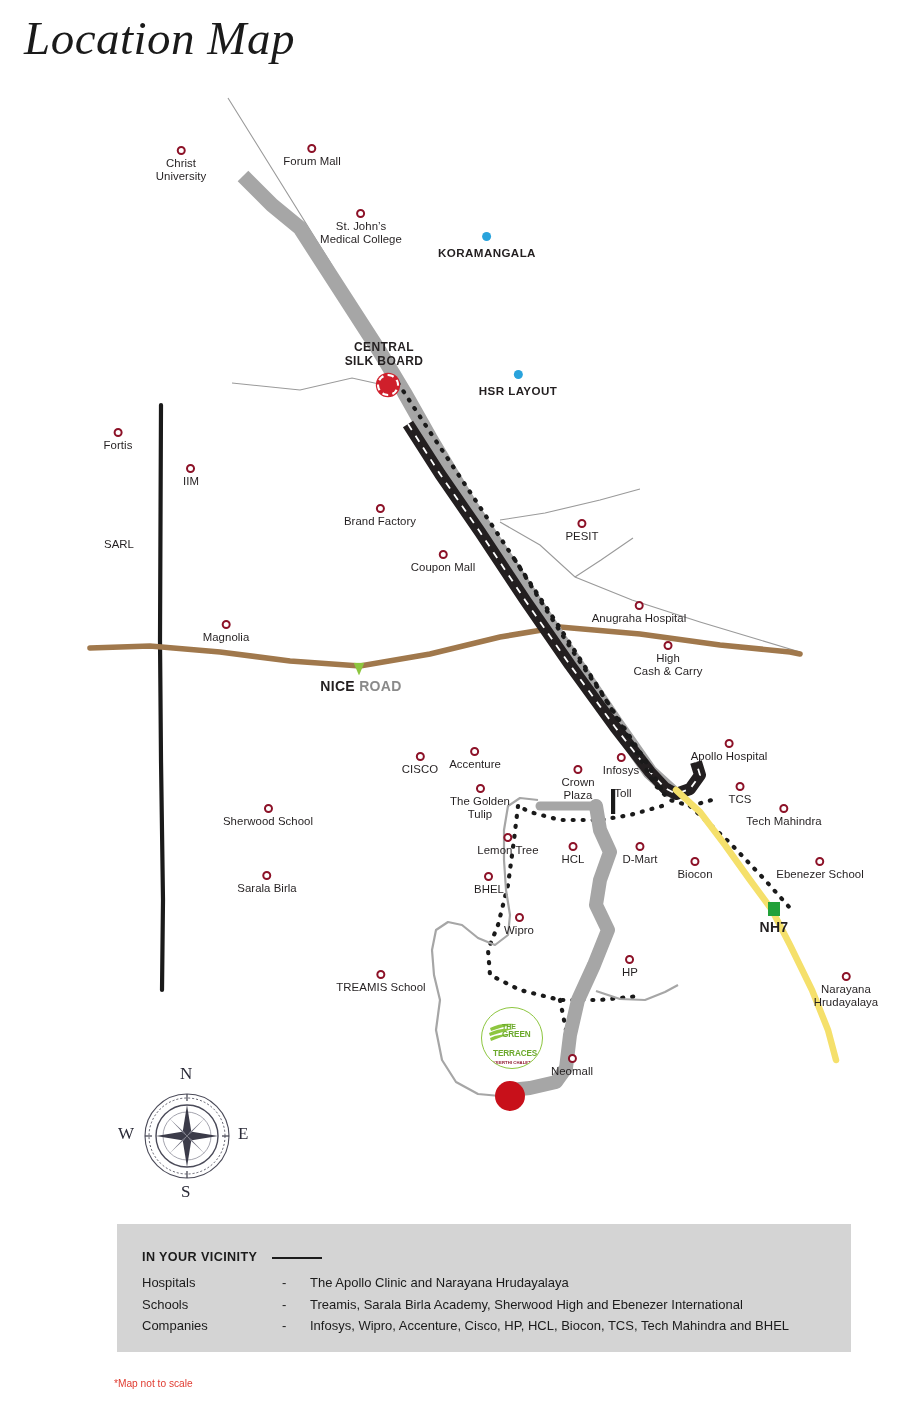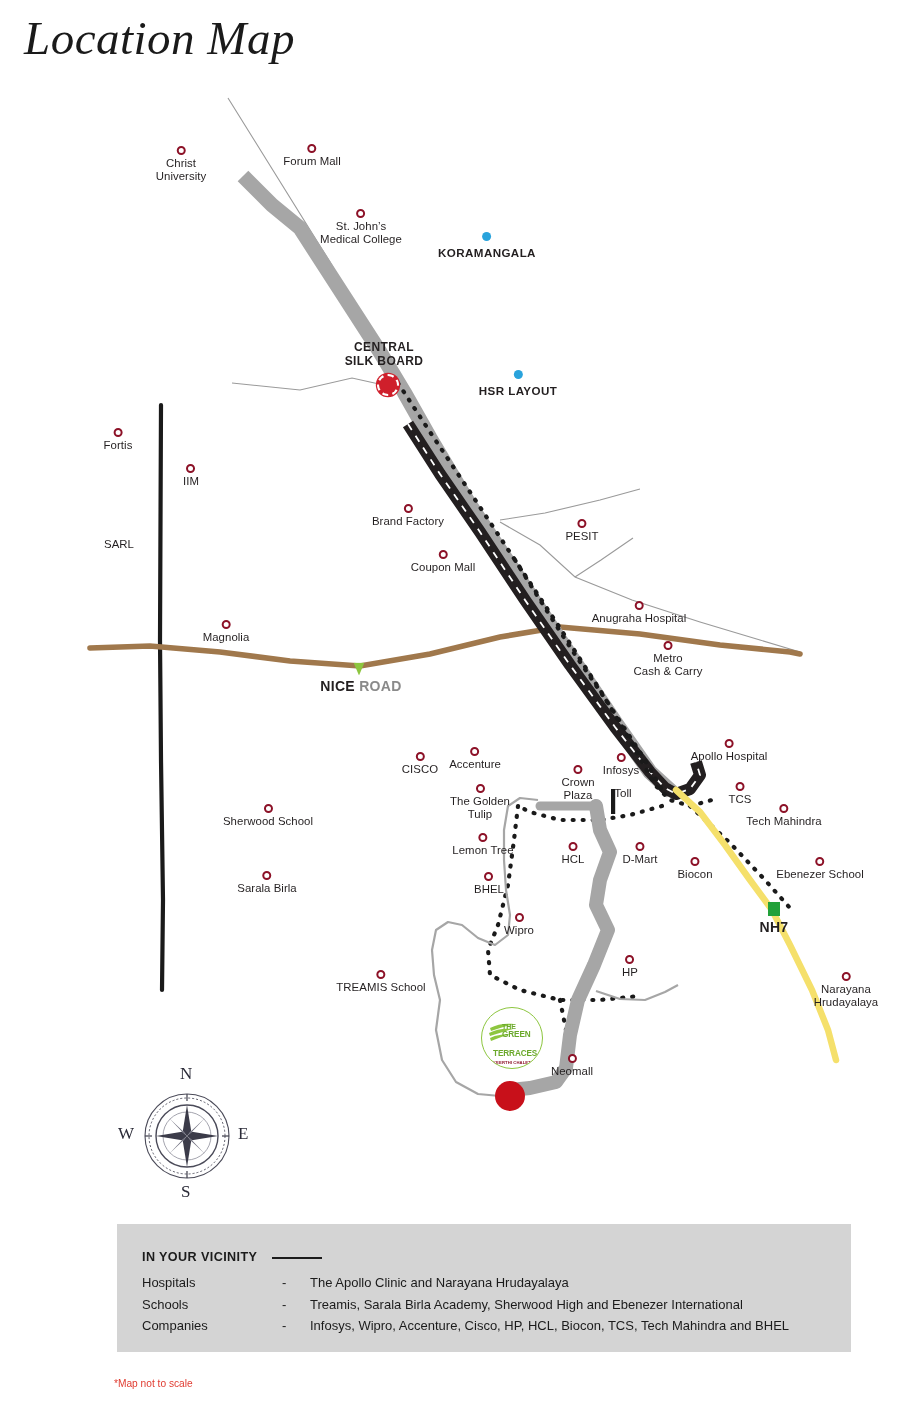--- a/index.html
+++ b/index.html
@@ -392,21 +392,21 @@
         <span class="pin"></span>
         <span class="poi-label">Fortis</span>
       </div>
       <div class="poi" style="left: 191px; top: 464px;">
         <span class="pin"></span>
         <span class="poi-label">IIM</span>
       </div>
       <div class="poi nopin" style="left: 119px; top: 538px;">
         <span class="poi-label">SARL</span>
       </div>
-      <div class="poi" style="left: 408px; top: 504px;">
+      <div class="poi" style="left: 380px; top: 504px;">
         <span class="pin"></span>
         <span class="poi-label">Brand Factory</span>
       </div>
       <div class="poi" style="left: 443px; top: 550px;">
         <span class="pin"></span>
         <span class="poi-label">Coupon Mall</span>
       </div>
       <div class="poi" style="left: 582px; top: 519px;">
         <span class="pin"></span>
         <span class="poi-label">PESIT</span>
@@ -414,21 +414,21 @@
       <div class="poi" style="left: 639px; top: 601px;">
         <span class="pin"></span>
         <span class="poi-label">Anugraha Hospital</span>
       </div>
       <div class="poi" style="left: 226px; top: 620px;">
         <span class="pin"></span>
         <span class="poi-label">Magnolia</span>
       </div>
       <div class="poi" style="left: 668px; top: 641px;">
         <span class="pin"></span>
-        <span class="poi-label">Metro</span>
+        <span class="poi-label">High</span>
         <span class="poi-label">Cash &amp; Carry</span>
       </div>
       <div class="poi" style="left: 729px; top: 739px;">
         <span class="pin"></span>
         <span class="poi-label">Apollo Hospital</span>
       </div>
       <div class="poi" style="left: 420px; top: 752px;">
         <span class="pin"></span>
         <span class="poi-label">CISCO</span>
       </div>
@@ -455,21 +455,21 @@
         <span class="poi-label">Tulip</span>
       </div>
       <div class="poi" style="left: 268px; top: 804px;">
         <span class="pin"></span>
         <span class="poi-label">Sherwood School</span>
       </div>
       <div class="poi" style="left: 784px; top: 804px;">
         <span class="pin"></span>
         <span class="poi-label">Tech Mahindra</span>
       </div>
-      <div class="poi" style="left: 483px; top: 833px;">
+      <div class="poi" style="left: 508px; top: 833px;">
         <span class="pin"></span>
         <span class="poi-label">Lemon Tree</span>
       </div>
       <div class="poi" style="left: 573px; top: 842px;">
         <span class="pin"></span>
         <span class="poi-label">HCL</span>
       </div>
       <div class="poi" style="left: 640px; top: 842px;">
         <span class="pin"></span>
         <span class="poi-label">D-Mart</span>

